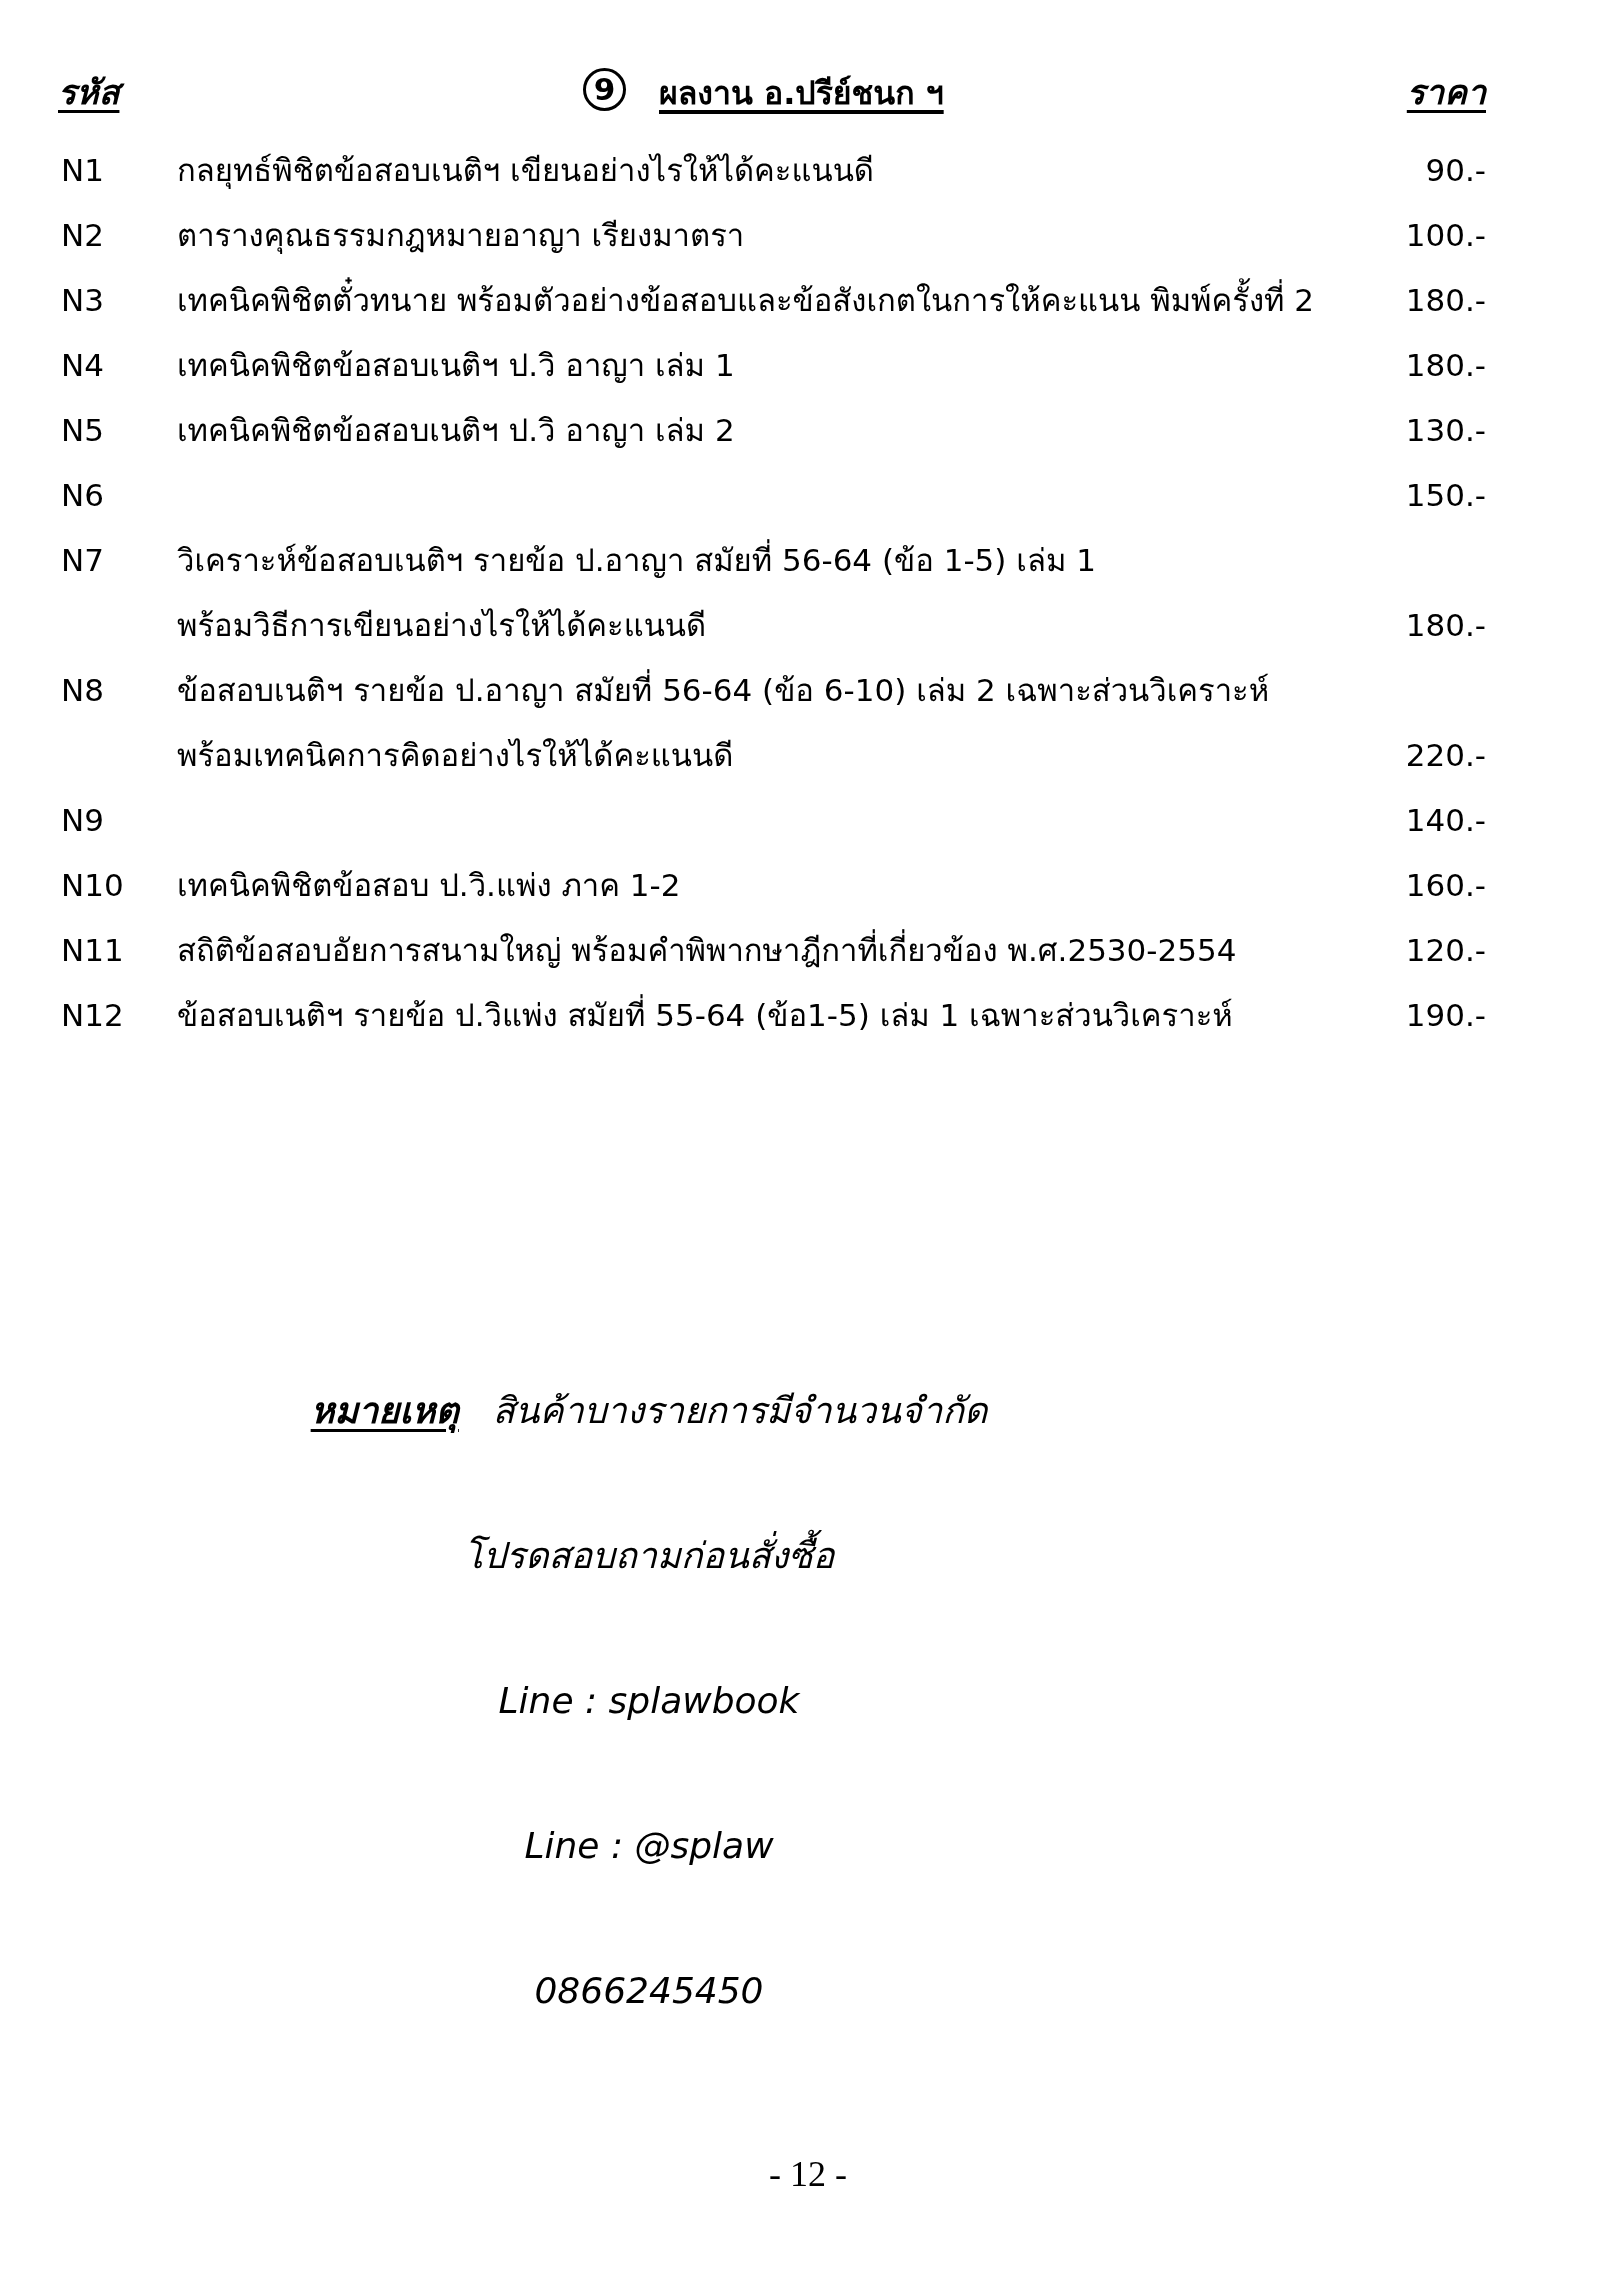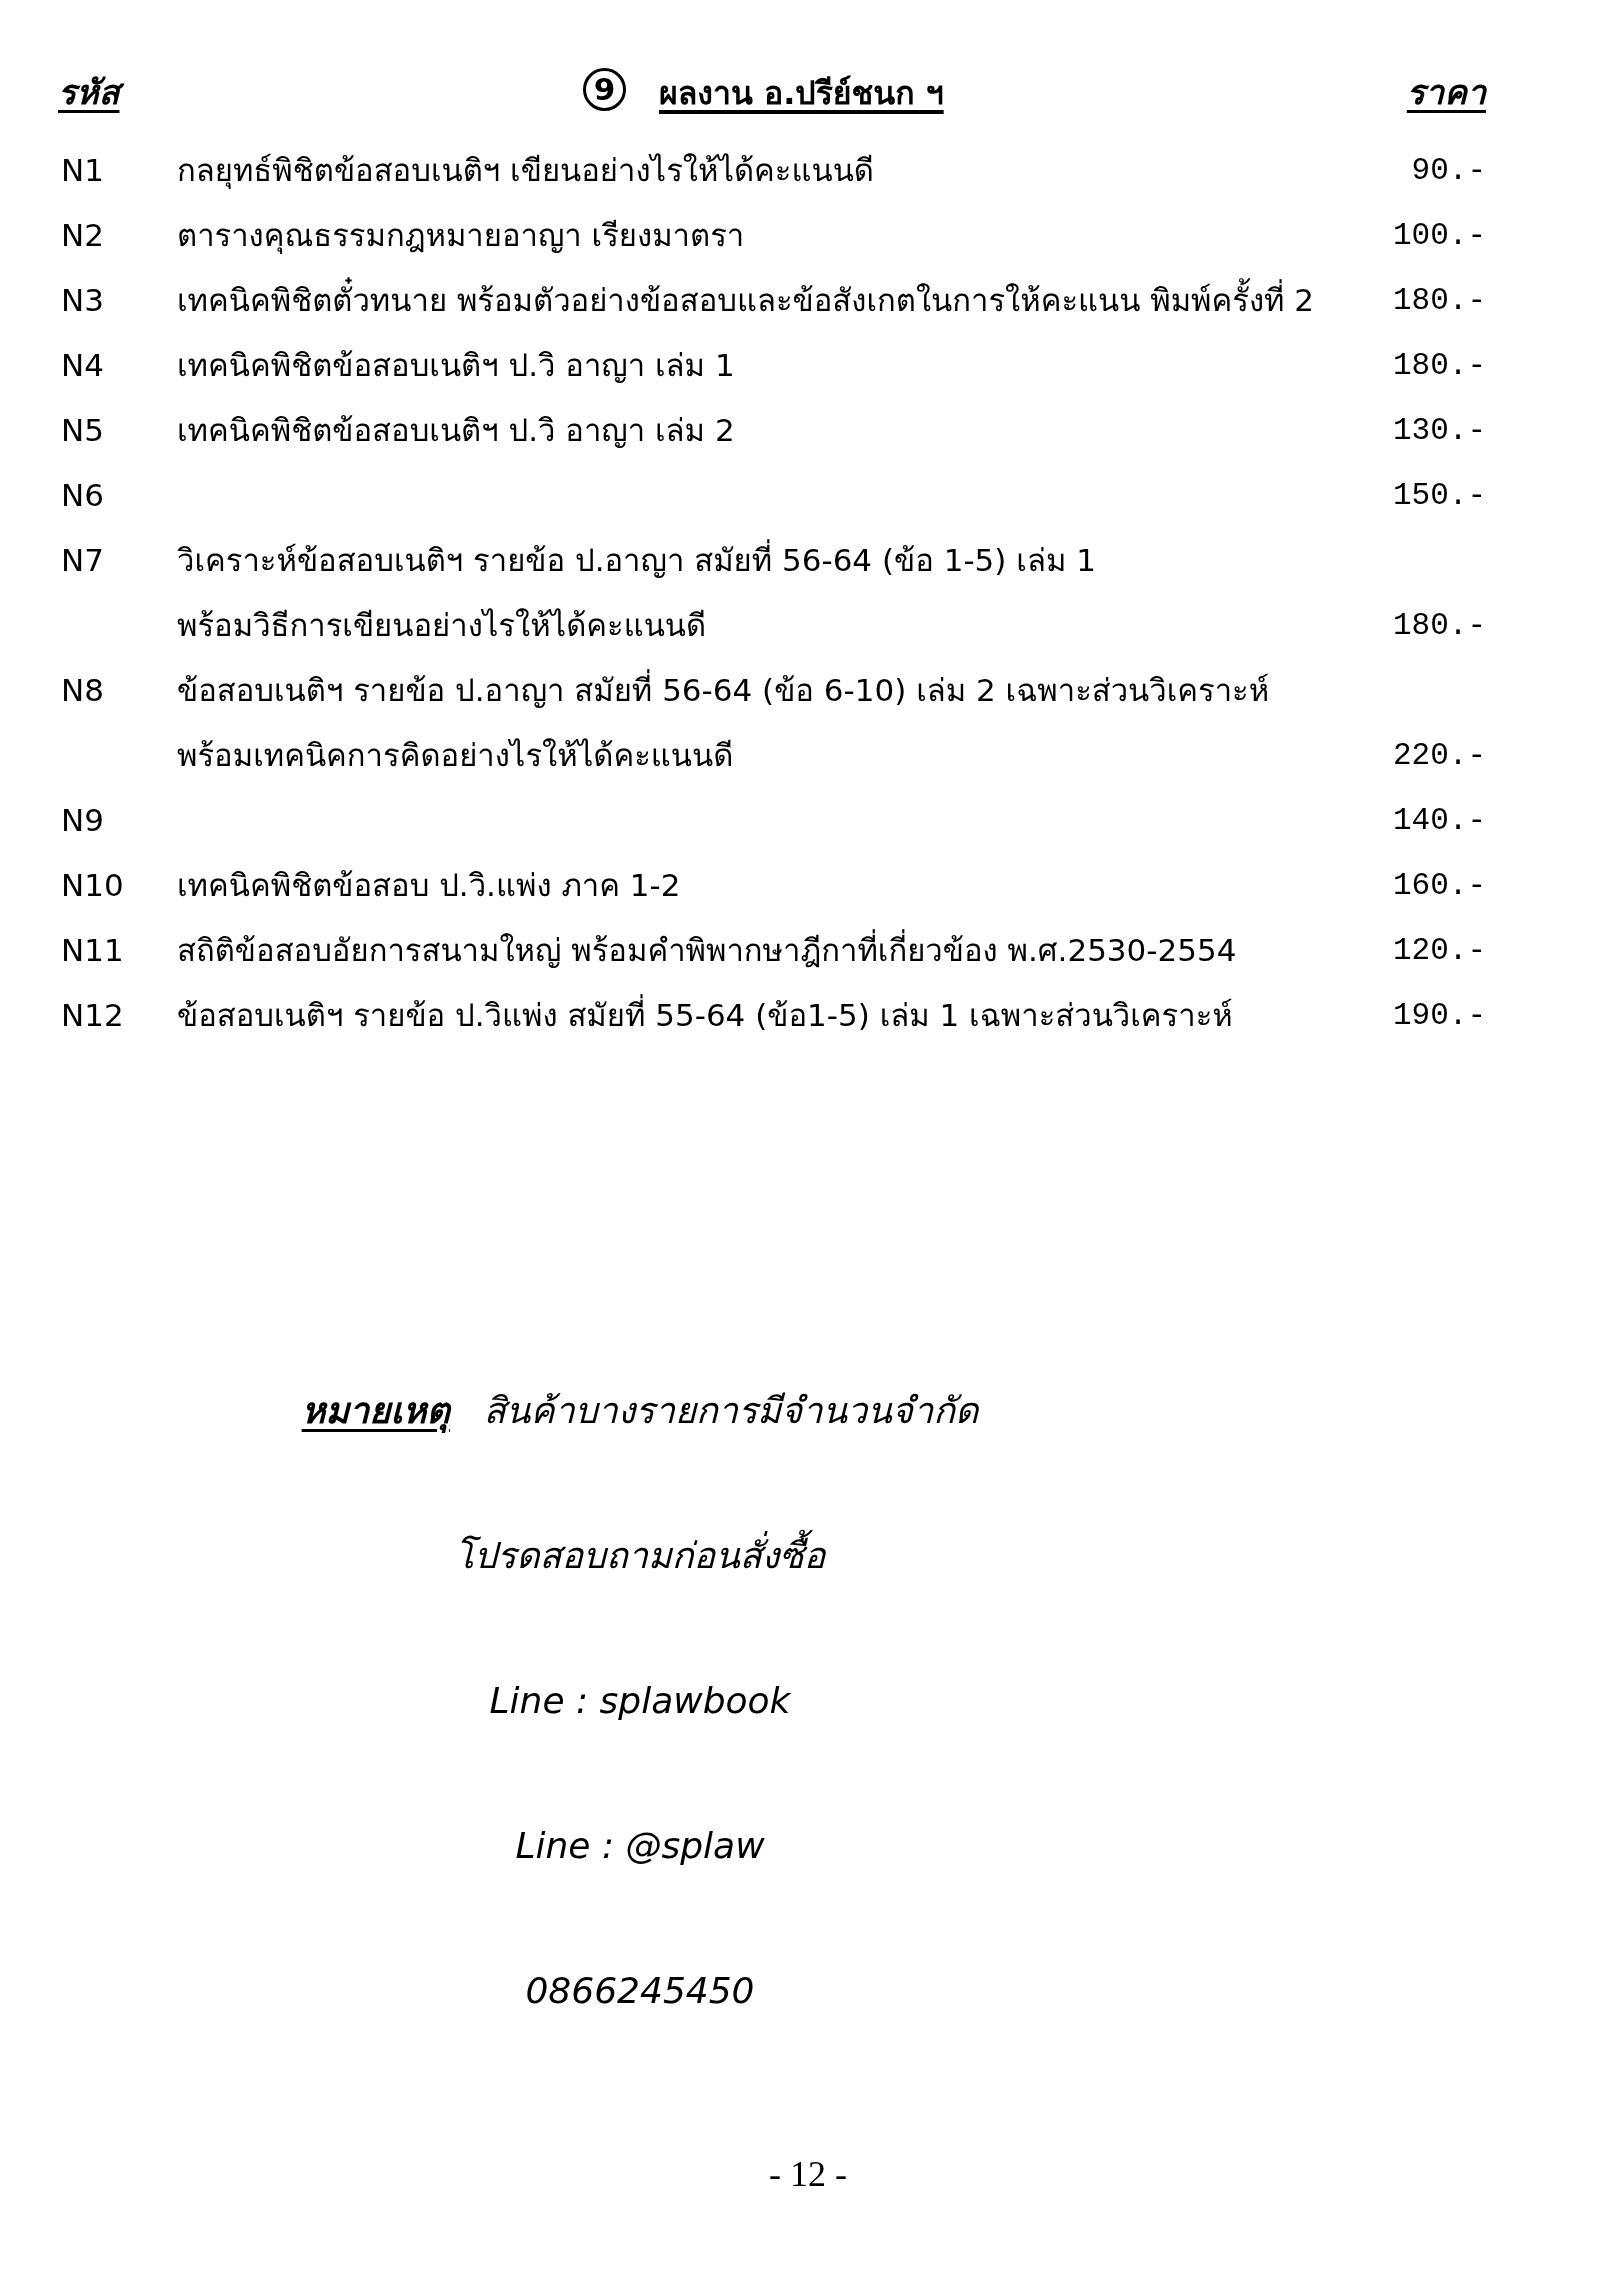--- a/index.html
+++ b/index.html
@@ -13,22 +13,22 @@
   .title-wrap { position: absolute; left: 583px; top: 61px; height: 62px; display: flex; align-items: center; white-space: nowrap; }
   .circled { width: 37px; height: 37px; border: 3.9px solid #000; border-radius: 50%;
              display: flex; align-items: center; justify-content: center;
              font-size: 31px; font-weight: bold; line-height: 1; margin-right: 33px; margin-top: -4.7px; }
   .title { font-size: 32px; font-weight: bold; text-decoration: underline; text-decoration-thickness: 3.9px;
            text-underline-offset: 6.2px; }
   .rows { position: absolute; left: 0; top: 138px; width: 1616px; }
   .row { position: relative; height: 65px; line-height: 65px; font-size: 31px; white-space: nowrap; }
   .code { position: absolute; left: 61px; top: 0; }
   .desc { position: absolute; left: 177px; top: 0; }
-  .price { position: absolute; right: 130px; top: 0; text-align: right; font-family: Liberation Mono, monospace; }
-  .notes { position: absolute; left: 0; width: 1280px; top: 1356px; text-align: center; font-style: italic; font-size: 36px; }
+  .price { position: absolute; right: 130px; top: 0; text-align: right; }
+  .notes { position: absolute; left: 0; width: 1280px; top: 1356px; text-align: center; font-style: italic; font-size: 36px; padding-left: 9px; }
   .note-line { height: 145px; line-height: 109px; white-space: nowrap; }
   .note-label { font-weight: bold; text-decoration: underline; text-decoration-thickness: 3.1px; text-underline-offset: 6.2px; margin-right: 34px; }
   .page-num { position: absolute; left: 0; width: 1616px; top: 2153px; text-align: center;
               font-family: "Liberation Serif", "DejaVu Serif", serif; font-size: 36px; }
 </style>
 </head>
 <body>
 
 <div class="hdr hdr-code">รหัส</div>
 

